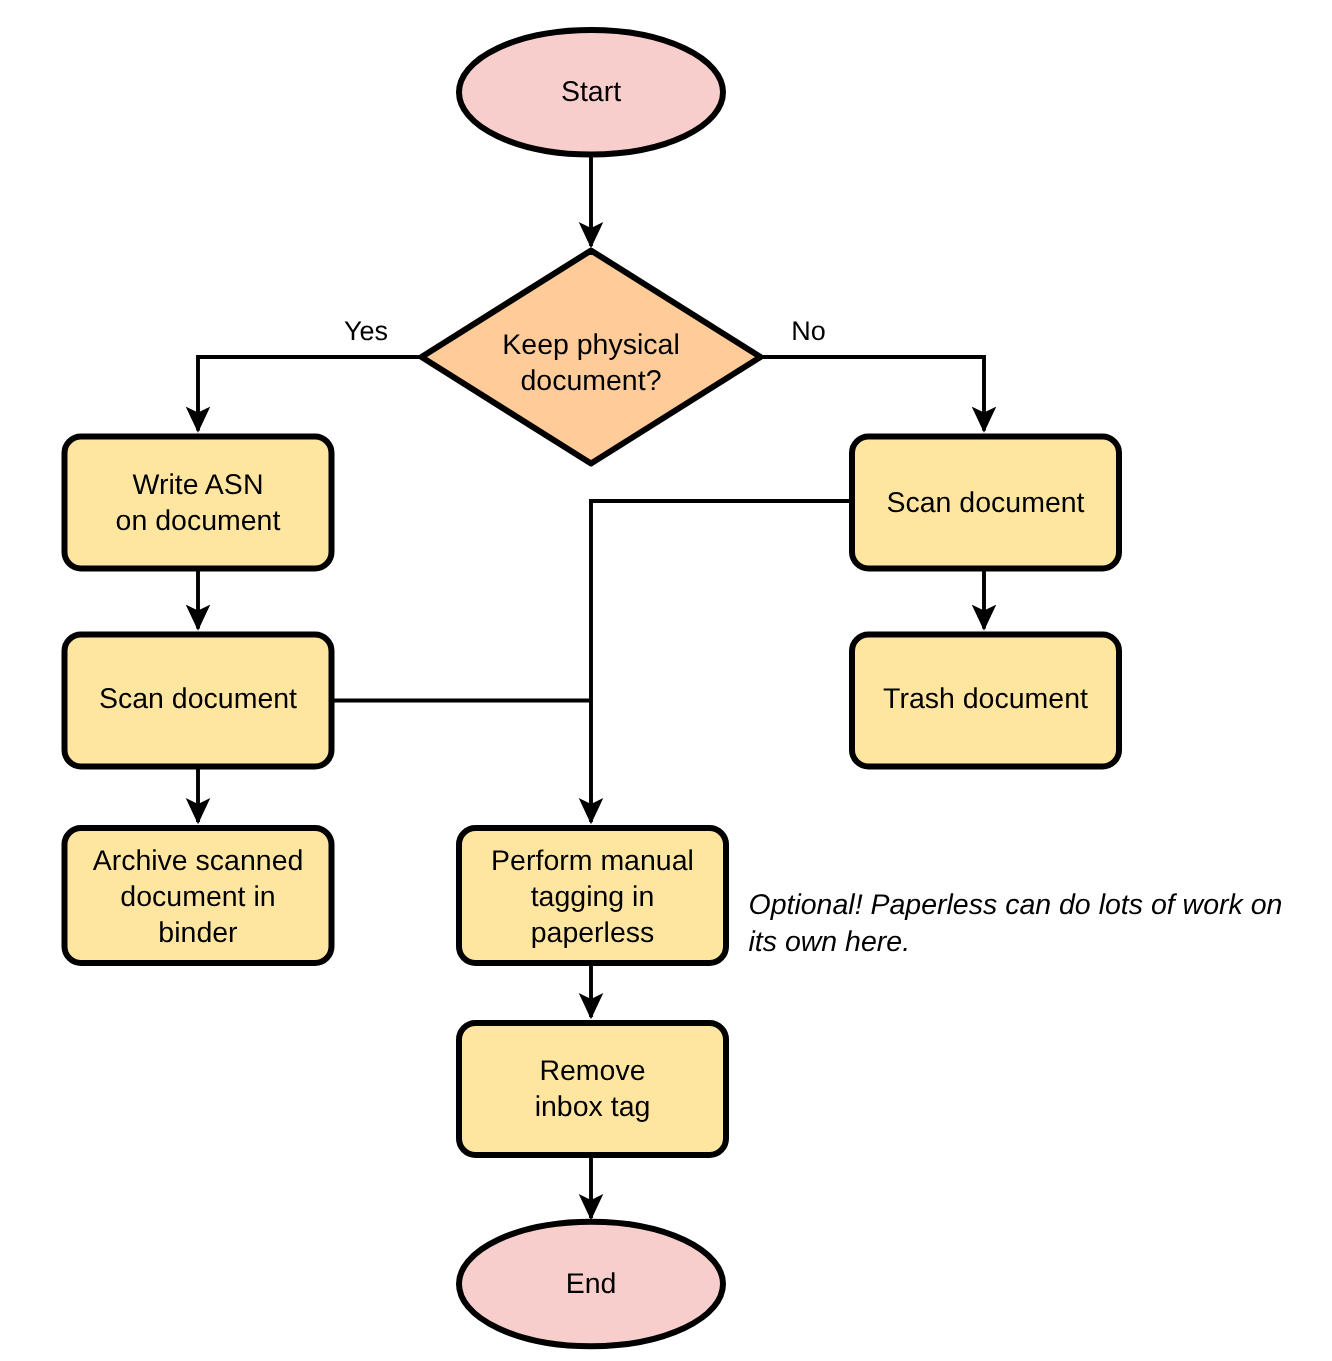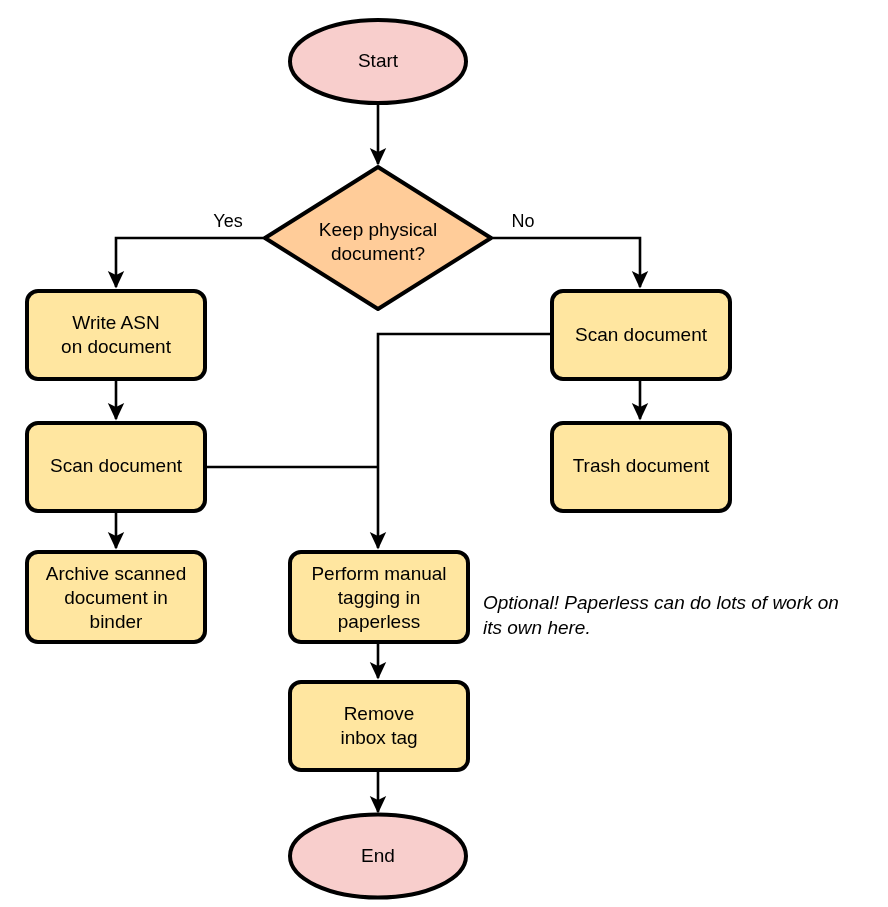--- a/index.html
+++ b/index.html
@@ -11,21 +11,21 @@
   body {
     width: 888px;
     height: 907px;
     position: relative;
     overflow: hidden;
     font-family: "Liberation Sans", sans-serif;
     color: #000000;
   }
   #flow-root {
     position: absolute;
-    left: 0;
+    left: 16px;
     top: 0;
     width: 736px;
     height: 907px;
   }
   svg#flow-canvas {
     position: absolute;
     left: 0;
     top: 0;
     width: 888px;
     height: 907px;

